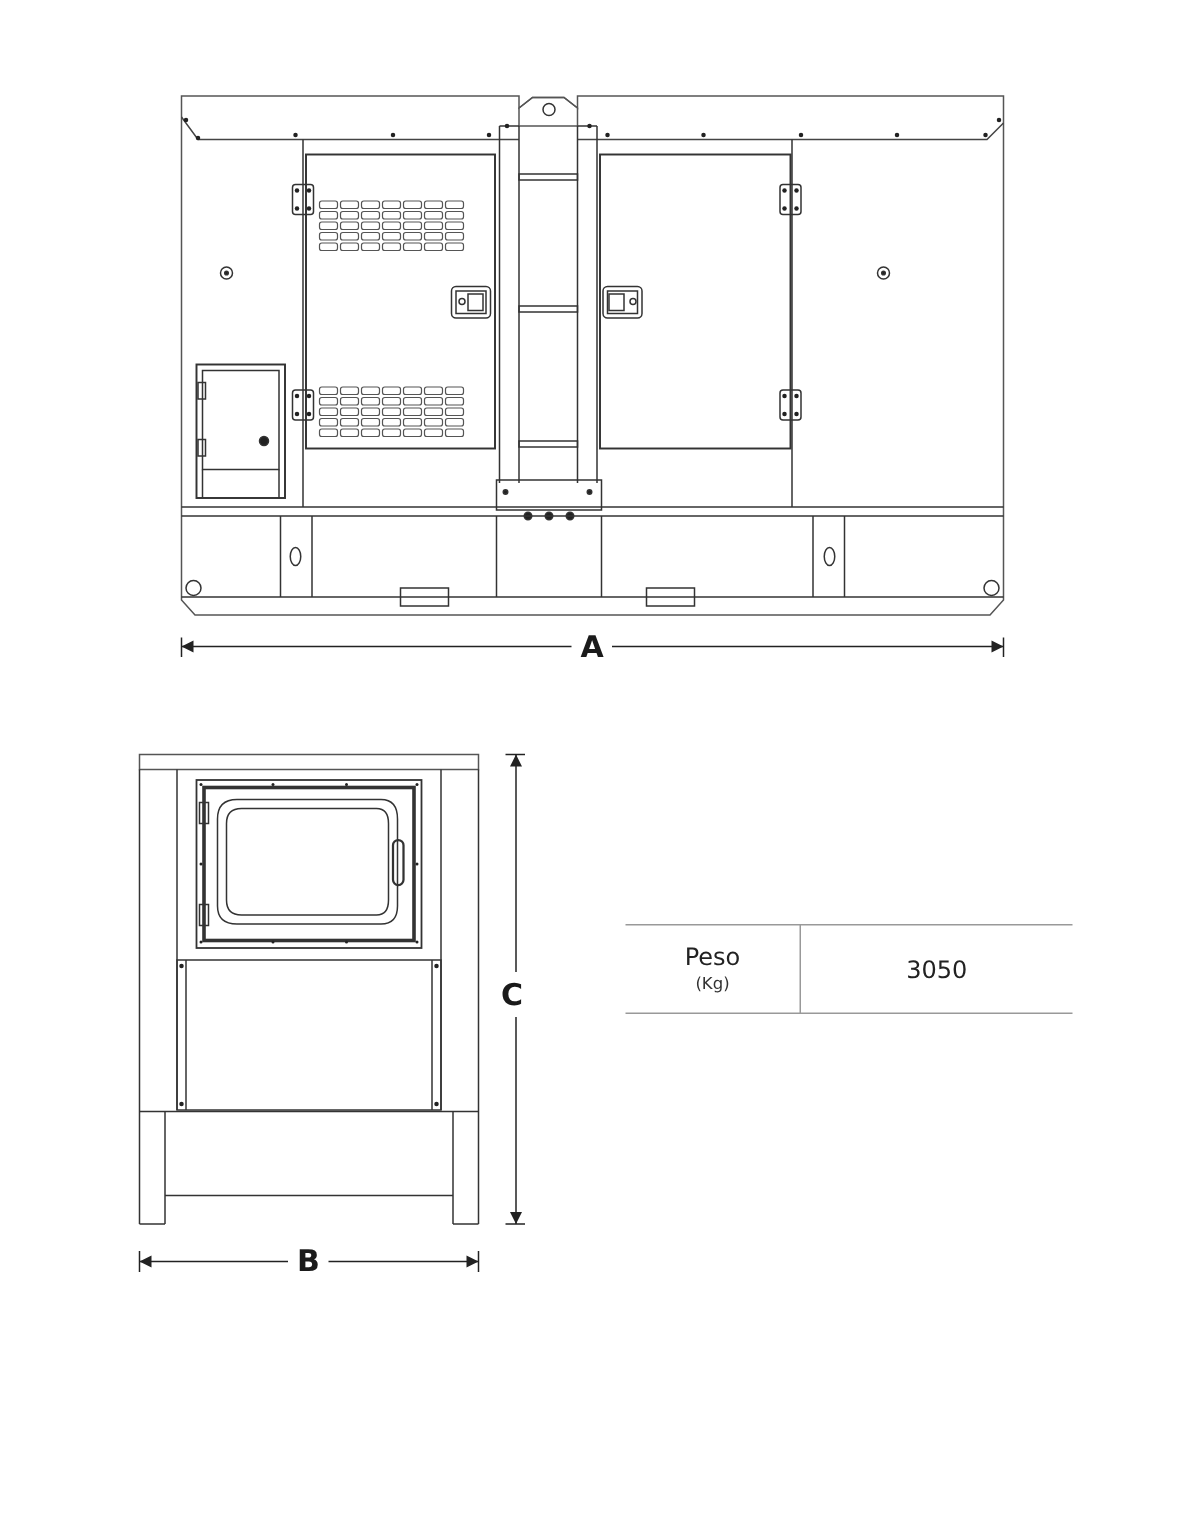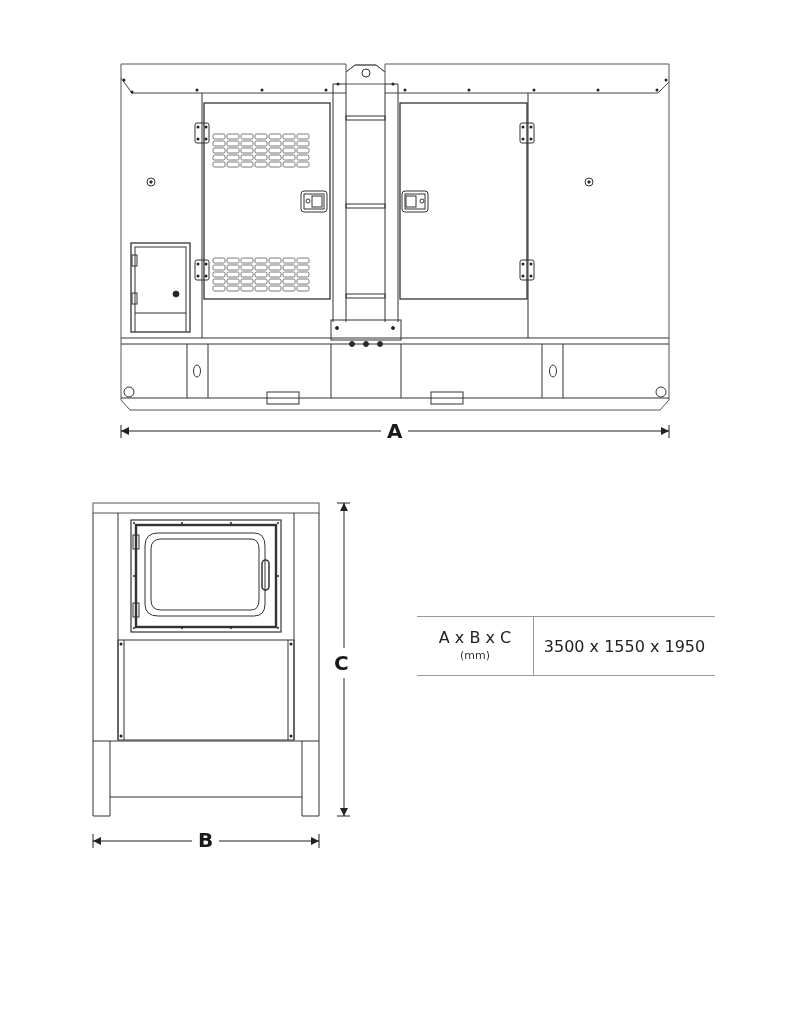--- a/index.html
+++ b/index.html
@@ -232,21 +232,21 @@
   <line x1="319" y1="834" x2="319" y2="848" stroke="#222"></line>
   <line x1="93" y1="841" x2="319" y2="841" stroke="#222"></line>
   <path d="M93 841 L101 837 L101 845 Z" fill="#222" stroke="none"></path>
   <path d="M319 841 L311 837 L311 845 Z" fill="#222" stroke="none"></path>
 </svg>
 <div class="dim-label" style="left:332px; top:648px; padding:4px 2px;">C</div>
 <div class="dim-label" style="left:192px; top:829px;">B</div>
 
 <table class="spec">
   <tbody>
-  <tr>
+      <tr>
     <td class="k">
-      <span class="main">A x B x C</span>
-      <span class="unit">(mm)</span>
+      <span class="main">Peso</span>
+      <span class="unit">(Kg)</span>
     </td>
-    <td class="v">3500 x 1550 x 1950</td>
+    <td class="v">3050</td>
   </tr>
 </tbody>
   </table>
 
 </body></html>

